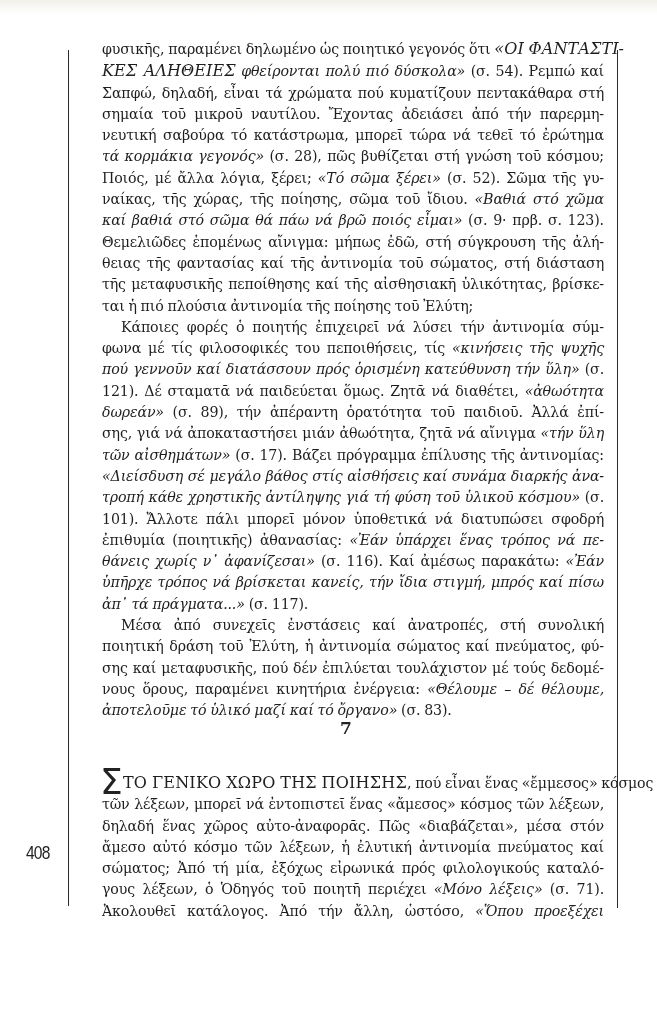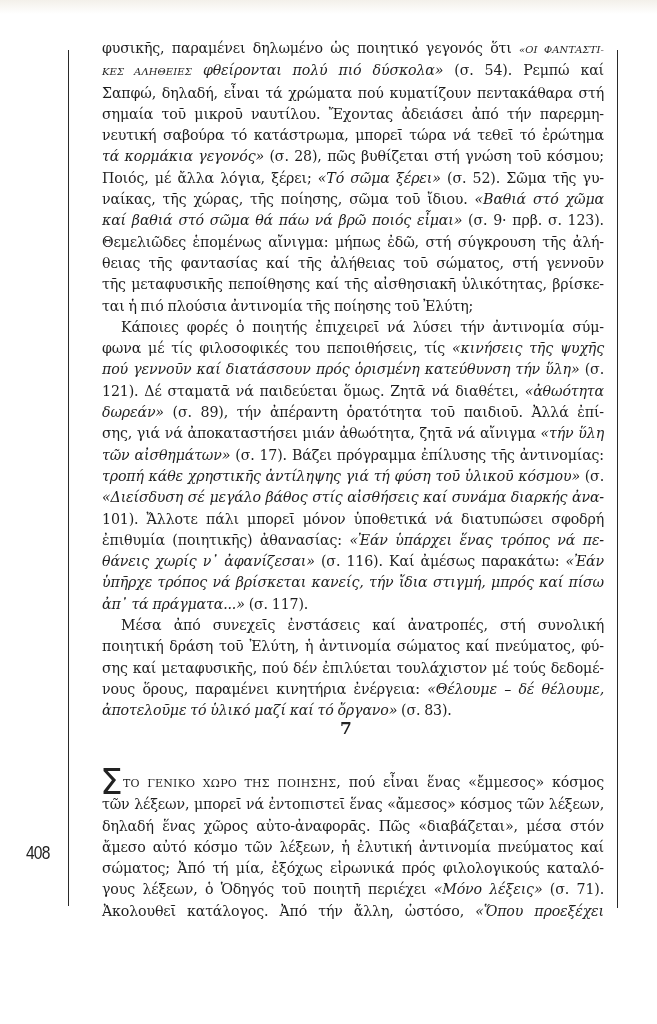--- a/index.html
+++ b/index.html
@@ -69,21 +69,21 @@
     text-align-last: justify;
     text-align: justify;
   }
   .line.last {
     text-align-last: left;
   }
   i, .it {
     font-style: italic;
   }
   .small-caps {
-    font-size: 10px;
+    font-size: 16px;
     letter-spacing: 0.1px;
   }
   .section-number {
     position: absolute;
     left: 340px;
     top: 718px;
     font-family: "DejaVu Serif", serif;
     font-weight: bold;
     font-size: 17px;
     color: #222;
@@ -109,21 +109,21 @@
     color: #222;
   }
   .first-line {
     display: block;
     padding-left: 21px;
     white-space: nowrap;
     text-align-last: justify;
     text-align: justify;
   }
   .caps-lead {
-    font-size: 11px;
+    font-size: 16px;
     letter-spacing: 0.2px;
   }
 </style>
 </head>
 <body>
 
 <div class="scan-edge"></div>
 <div class="rule-left"></div>
 <div class="rule-right"></div>
 
@@ -134,34 +134,34 @@
       <span class="line"><span>φυσικῆς, παραμένει δηλωμένο ὡς ποιητικό γεγονός ὅτι </span><span class="it small-caps">«ΟΙ ΦΑΝΤΑΣΤΙ-</span></span>
       <span class="line"><span class="it small-caps">ΚΕΣ ΑΛΗΘΕΙΕΣ</span><span class="it"> φθείρονται πολύ πιό δύσκολα»</span><span> (σ. 54). Ρεμπώ καί</span></span>
       <span class="line"><span>Σαπφώ, δηλαδή, εἶναι τά χρώματα πού κυματίζουν πεντακάθαρα στή</span></span>
       <span class="line"><span>σημαία τοῦ μικροῦ ναυτίλου. Ἔχοντας ἀδειάσει ἀπό τήν παρερμη-</span></span>
       <span class="line"><span>νευτική σαβούρα τό κατάστρωμα, μπορεῖ τώρα νά τεθεῖ τό ἐρώτημα</span></span>
       <span class="line"><span class="it">τά κορμάκια γεγονός»</span><span> (σ. 28), πῶς βυθίζεται στή γνώση τοῦ κόσμου;</span></span>
       <span class="line"><span>Ποιός, μέ ἄλλα λόγια, ξέρει; </span><span class="it">«Τό σῶμα ξέρει»</span><span> (σ. 52). Σῶμα τῆς γυ-</span></span>
       <span class="line"><span>ναίκας, τῆς χώρας, τῆς ποίησης, σῶμα τοῦ ἴδιου. </span><span class="it">«Βαθιά στό χῶμα</span></span>
       <span class="line"><span class="it">καί βαθιά στό σῶμα θά πάω νά βρῶ ποιός εἶμαι»</span><span> (σ. 9· πρβ.  σ. 123).</span></span>
       <span class="line"><span>Θεμελιῶδες ἑπομένως αἴνιγμα: μήπως ἐδῶ, στή σύγκρουση τῆς ἀλή-</span></span>
-      <span class="line"><span>θειας τῆς φαντασίας καί τῆς ἀλήθειας τοῦ σώματος, στή γεννοῦν</span></span>
+      <span class="line"><span>θειας τῆς φαντασίας καί τῆς ἀντινομία τοῦ σώματος, στή διάσταση</span></span>
       <span class="line"><span>τῆς μεταφυσικῆς πεποίθησης καί τῆς αἰσθησιακῆ ὑλικότητας, βρίσκε-</span></span>
       <span class="line last"><span>ται ἡ πιό πλούσια ἀντινομία τῆς ποίησης τοῦ Ἐλύτη;</span></span>
     </p>
     <p>
       <span class="line" style="padding-left: 19px;"><span>Κάποιες φορές ὁ ποιητής ἐπιχειρεῖ νά λύσει τήν ἀντινομία σύμ-</span></span>
       <span class="line"><span>φωνα μέ τίς φιλοσοφικές του πεποιθήσεις, τίς </span><span class="it">«κινήσεις τῆς ψυχῆς</span></span>
       <span class="line"><span class="it">πού γεννοῦν καί διατάσσουν πρός ὁρισμένη κατεύθυνση τήν ὕλη»</span><span> (σ.</span></span>
       <span class="line"><span>121). Δέ σταματᾶ νά παιδεύεται ὅμως. Ζητᾶ νά διαθέτει, </span><span class="it">«ἀθωότητα</span></span>
       <span class="line"><span class="it">δωρεάν»</span><span> (σ. 89), τήν ἀπέραντη ὁρατότητα τοῦ παιδιοῦ. Ἀλλά ἐπί-</span></span>
       <span class="line"><span>σης, γιά νά ἀποκαταστήσει μιάν ἀθωότητα, ζητᾶ νά αἴνιγμα </span><span class="it">«τήν ὕλη</span></span>
       <span class="line"><span class="it">τῶν αἰσθημάτων»</span><span> (σ. 17). Βάζει πρόγραμμα ἐπίλυσης τῆς ἀντινομίας:</span></span>
+      <span class="line"><span class="it">«Διείσδυση σέ μεγάλο βάθος στίς αἰσθήσεις καί συνάμα διαρκής ἀνα-</span></span>
       <span class="line"><span class="it">τροπή κάθε χρηστικῆς ἀντίληψης γιά τή φύση τοῦ ὑλικοῦ κόσμου»</span><span> (σ.</span></span>
-      <span class="line"><span class="it">«Διείσδυση σέ μεγάλο βάθος στίς αἰσθήσεις καί συνάμα διαρκής ἀνα-</span></span>
       <span class="line"><span>101). Ἄλλοτε πάλι μπορεῖ μόνον ὑποθετικά νά διατυπώσει σφοδρή</span></span>
       <span class="line"><span>ἐπιθυμία (ποιητικῆς) ἀθανασίας: </span><span class="it">«Ἐάν ὑπάρχει ἕνας τρόπος νά πε-</span></span>
       <span class="line"><span class="it">θάνεις χωρίς ν᾿ ἀφανίζεσαι»</span><span> (σ. 116). Καί ἀμέσως παρακάτω: </span><span class="it">«Ἐάν</span></span>
       <span class="line"><span class="it">ὑπῆρχε τρόπος νά βρίσκεται κανείς, τήν ἴδια στιγμή, μπρός καί πίσω</span></span>
       <span class="line last"><span class="it">ἀπ᾿ τά πράγματα...»</span><span> (σ. 117).</span></span>
     </p>
     <p>
       <span class="line" style="padding-left: 19px;"><span>Μέσα ἀπό συνεχεῖς ἐνστάσεις καί ἀνατροπές, στή συνολική</span></span>
       <span class="line"><span>ποιητική δράση τοῦ Ἐλύτη, ἡ ἀντινομία σώματος καί πνεύματος, φύ-</span></span>
       <span class="line"><span>σης καί μεταφυσικῆς, πού δέν ἐπιλύεται τουλάχιστον μέ τούς δεδομέ-</span></span>

